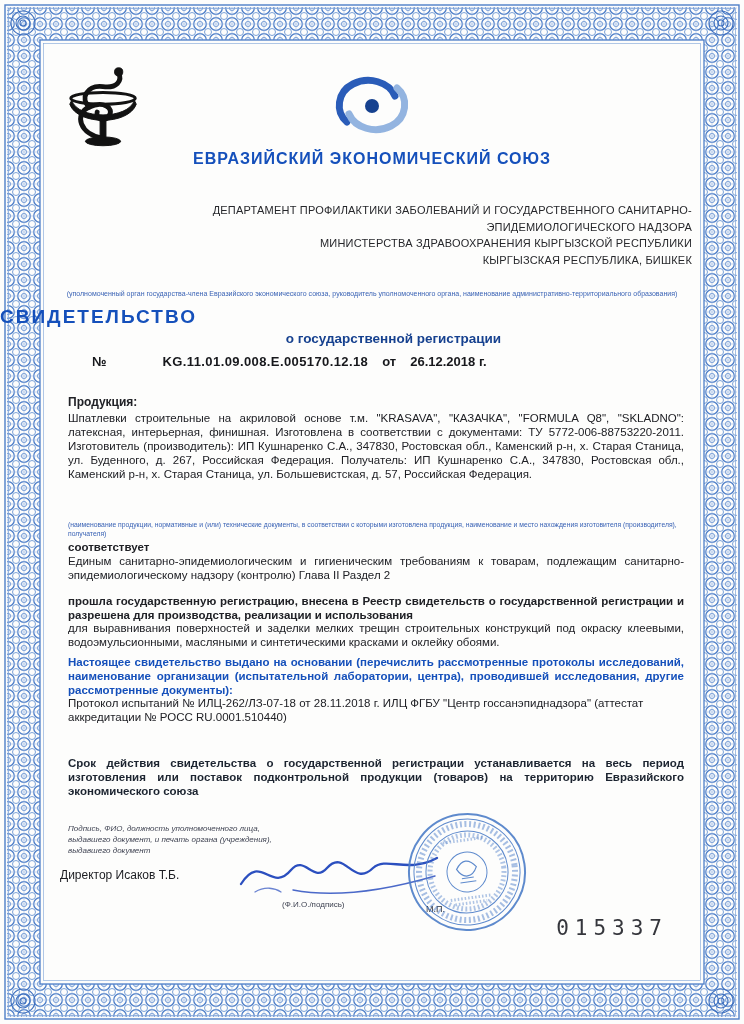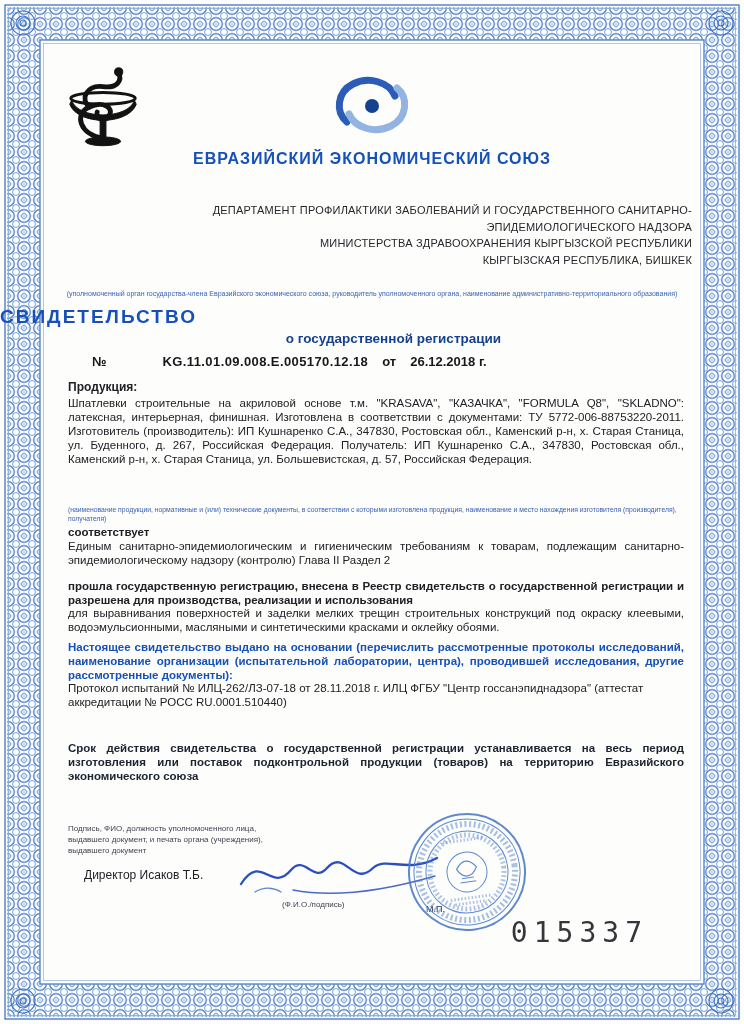--- a/index.html
+++ b/index.html
@@ -37,46 +37,46 @@
   }
   .number-row {
     left:40px; right:40px; top:354px; display:flex; align-items:baseline;
     padding-left:52px; font-weight:bold; font-size:13px; color:#17181c;
   }
   .number-row .no-value { margin-left:56px; letter-spacing:.4px; }
   .number-row .no-from  { margin-left:14px; }
   .number-row .no-date  { margin-left:14px; }
 
   .body {
-    left:68px; right:60px; top:380px;
+    left:68px; right:60px; top:395px;
     font-size:11.5px; line-height:1.2; color:#202126;
   }
   .just { text-align:justify; }
   .bold { font-weight:bold; }
   .blue { color:#1550bb; }
   .p-label { font-size:12px; font-weight:bold; margin-bottom:3px; }
   .footnote { margin-top:40px; font-size:6.8px; color:#3a63b5; line-height:1.25; }
   .corr { margin-top:3px; }
   .mt12 { margin-top:12px; }
   .mt6 { margin-top:6px; }
   .validity { margin-top:32px; color:#1c2430; }
 
   .sign-note {
     left:68px; top:824px; width:218px;
-    font-size:8px; line-height:1.35; color:#3f4352;
-  }
-  .signer { left:84px; top:868px; font-size:12px; color:#1c1d22; }
+    font-size:8px; line-height:1.35; color:#3f4352;font-style:italic;
+  }
+  .signer { left:60px; top:868px; font-size:12px; color:#1c1d22; }
   .signature-svg { left:235px; top:842px; }
   .fio-caption { left:282px; top:900px; font-size:8px; color:#3f4352; }
   .mp { left:426px; top:904px; font-size:9px; color:#2a2c33; }
   .stamp-svg { left:385px; top:806px; opacity:.9; }
   .serial {
-    right:96px; top:916px;
+    right:76px; top:916px;
     font-family:"DejaVu Sans Mono", monospace;
-    font-size:28px; letter-spacing:6px; color:#35363c;
+    font-size:21px; letter-spacing:6px; color:#35363c;
   }
 </style>
 </head>
 <body>
 
 <div class="page">
 
   <svg class="frame" width="744" height="1024" viewBox="0 0 744 1024" aria-hidden="true">
     <defs>
       <pattern id="gpat" width="16" height="16" patternUnits="userSpaceOnUse">

